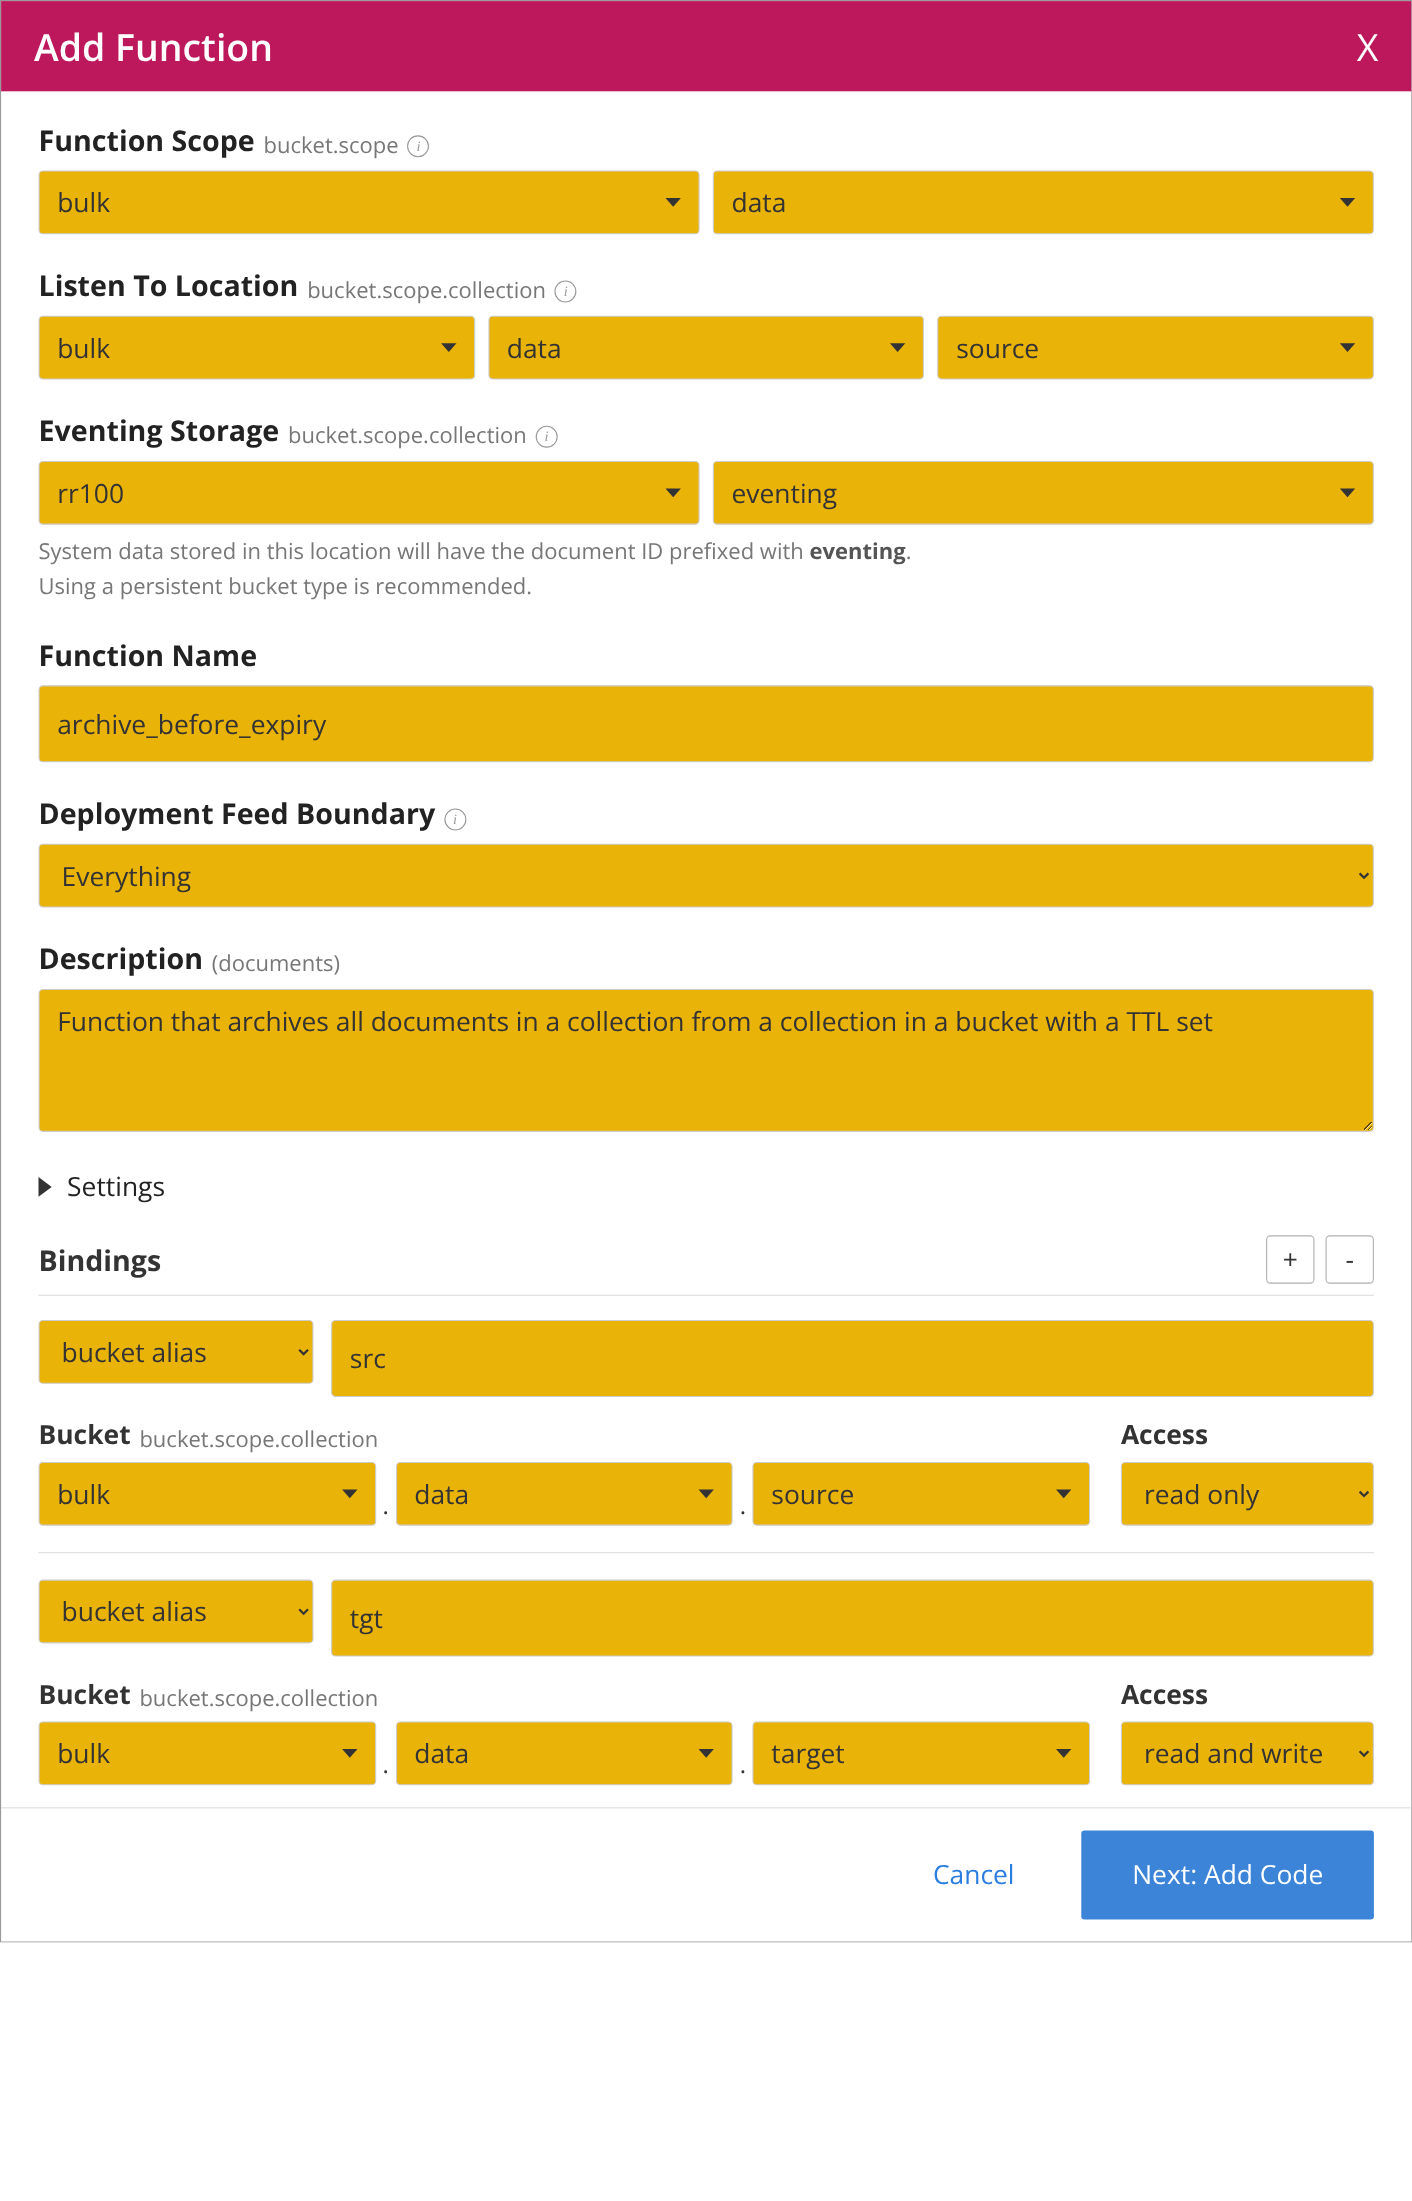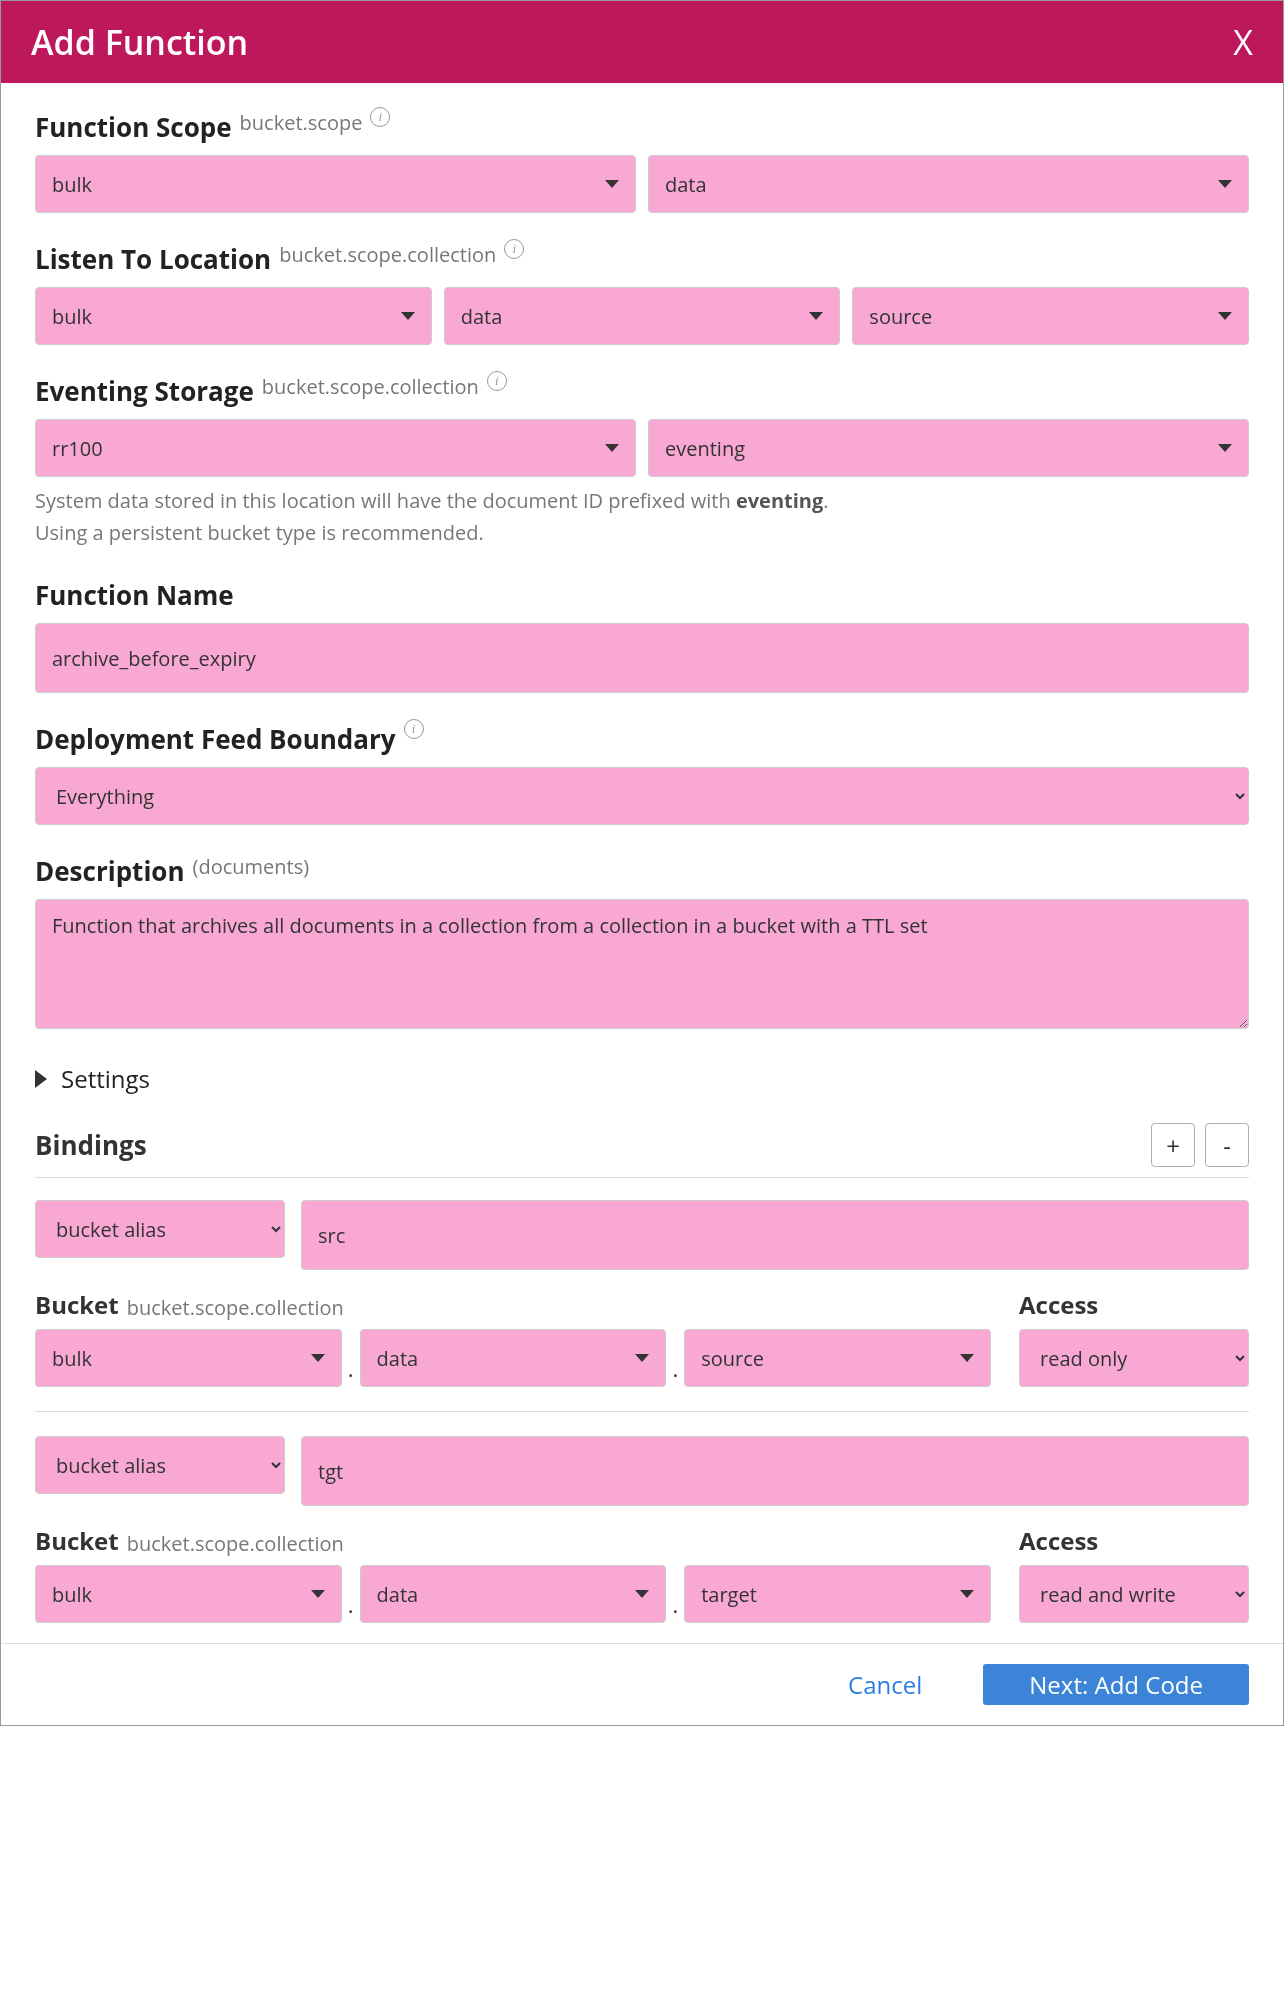--- a/index.html
+++ b/index.html
@@ -32,21 +32,21 @@
     font-weight: 400;
     cursor: pointer;
     line-height: 1;
   }
   .body {
     padding: 26px 34px 20px 34px;
   }
   .section { margin-bottom: 28px; }
   .label-row {
     display: flex;
-    align-items: flex-start;
+    align-items: flex-end;
     gap: 8px;
     margin-bottom: 10px;
   }
   .label-row .main {
     font-size: 26px;
     font-weight: 700;
     color: #222;
   }
   .label-row .sub {
     font-size: 20px;
@@ -68,23 +68,23 @@
     top: -2px;
   }
   .row {
     display: flex;
     gap: 12px;
   }
   .select, .input, .textarea, .native-select {
     width: 100%;
     border: 1px solid #ccc;
     border-radius: 4px;
-    font-size: 20px;
+    font-size: 24px;
     color: #333;
-    background: #f9a8d4;
+    background: #eab308;
   }
   .select {
     height: 58px;
     display: flex;
     align-items: center;
     justify-content: space-between;
     padding: 0 16px;
     cursor: pointer;
   }
   .caret {
@@ -178,21 +178,21 @@
     border: none;
     color: #2a7de1;
     font-size: 24px;
     cursor: pointer;
   }
   .btn-primary {
     background: #3b84d8;
     color: #fff;
     border: none;
     font-size: 24px;
-    padding: 4px 46px;
+    padding: 24px 46px;
     border-radius: 3px;
     cursor: pointer;
   }
   input, textarea, select, button { font-family: inherit; }
 </style>
 </head>
 <body>
 
 <div class="dialog">
 

